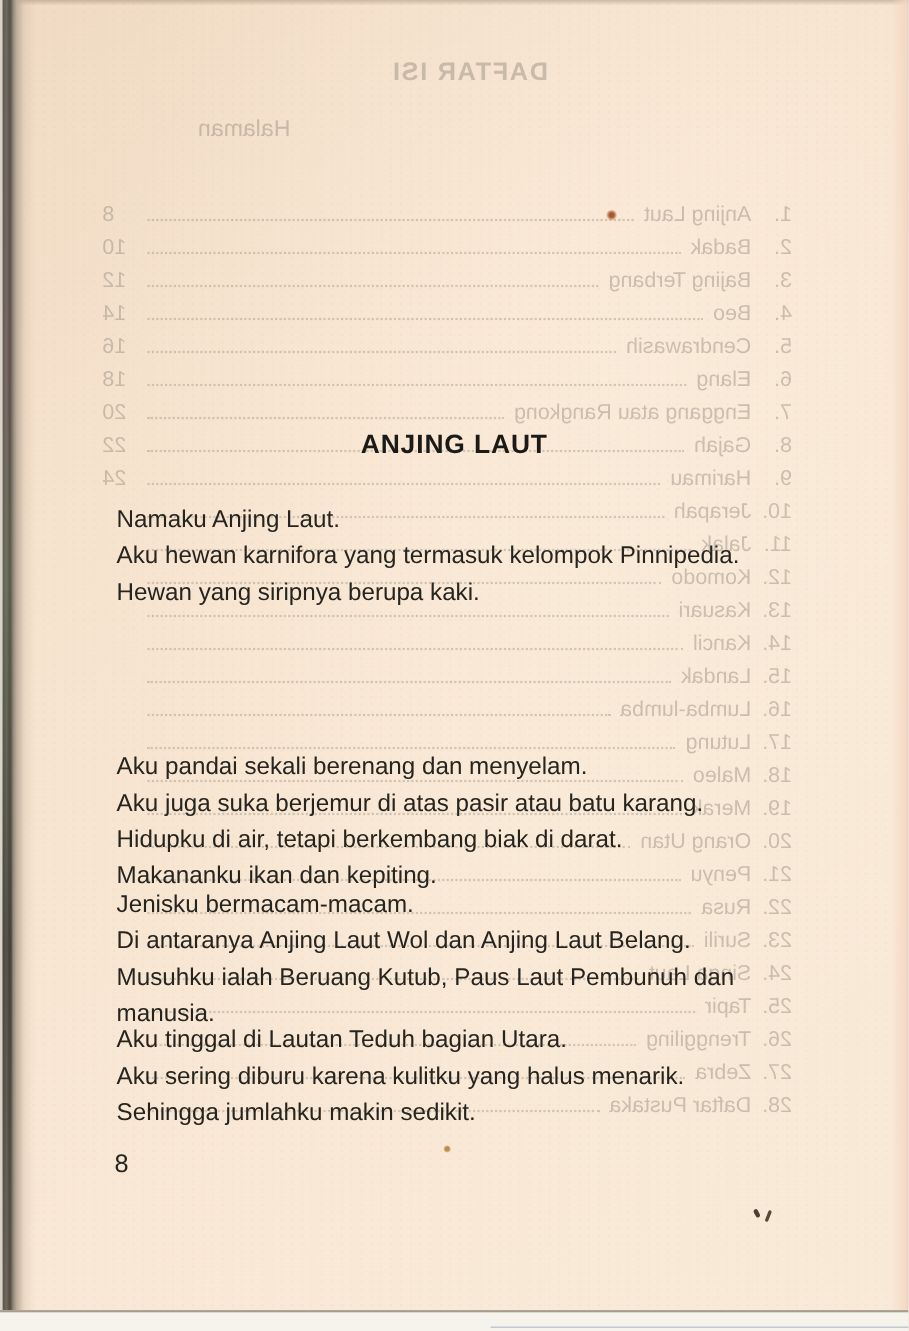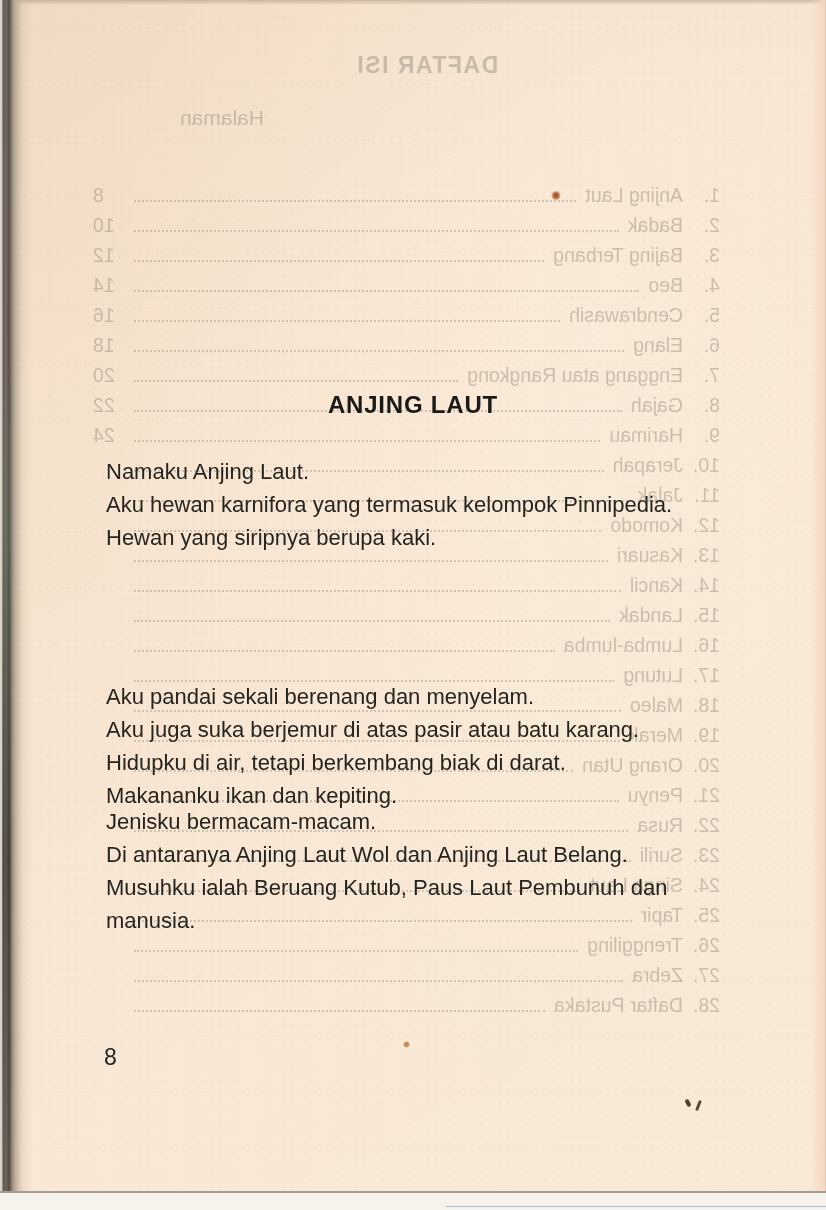--- a/index.html
+++ b/index.html
@@ -274,20 +274,23 @@
 Aku hewan karnifora yang termasuk kelompok Pinnipedia.
 Hewan yang siripnya berupa kaki.</div>
     <div class="para p3">Aku pandai sekali berenang dan menyelam.
 Aku juga suka berjemur di atas pasir atau batu karang.
 Hidupku di air, tetapi berkembang biak di darat.
 Makananku ikan dan kepiting.</div>
     <div class="para p4">Jenisku bermacam-macam.
 Di antaranya Anjing Laut Wol dan Anjing Laut Belang.
 Musuhku ialah Beruang Kutub, Paus Laut Pembunuh dan
 manusia.</div>
+    <div class="para p5">Aku tinggal di Lautan Teduh bagian Utara.
+Aku sering diburu karena kulitku yang halus menarik.
+Sehingga jumlahku makin sedikit.</div>
     <div class="folio">8</div>
   </div>
 
   <div class="stain-1"></div>
   <div class="stain-2"></div>
   <div class="mark-a"></div>
   <div class="mark-b"></div>
   <div class="edge-top"></div>
   <div class="edge-left"></div>
   <div class="edge-right"></div>

